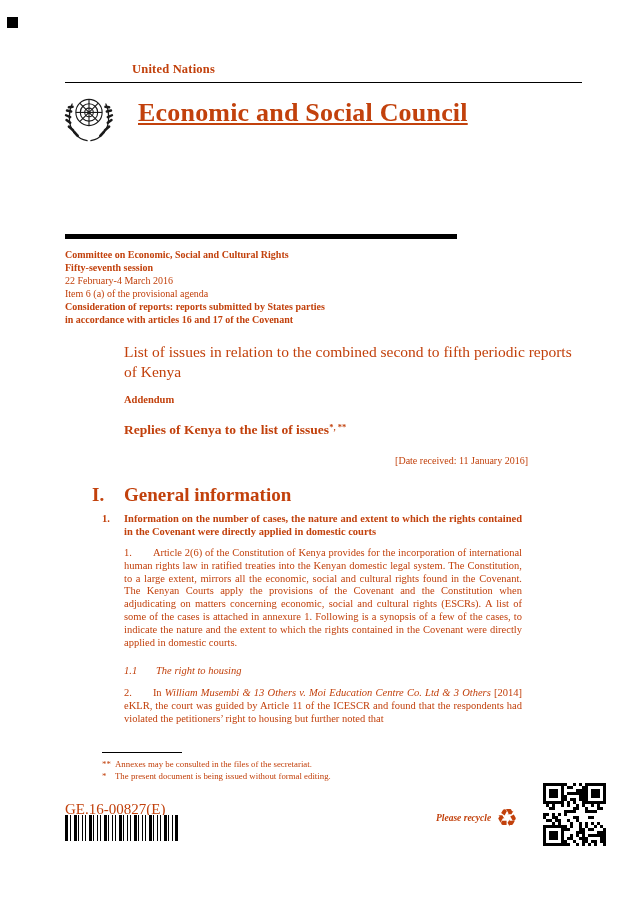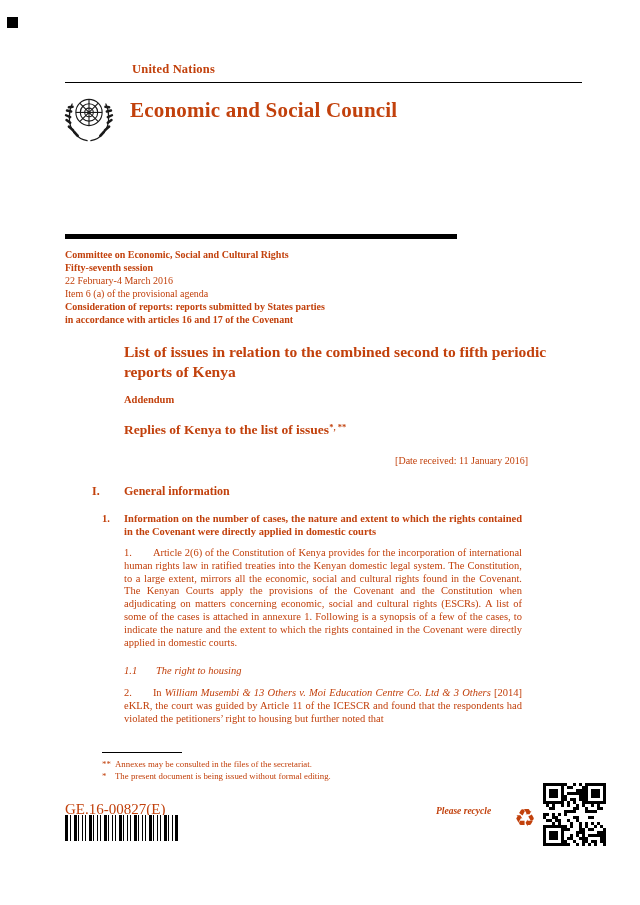--- a/index.html
+++ b/index.html
@@ -14,39 +14,39 @@
 
   
   .un-name { position:absolute; left:130px; top:50px; font-size:12.5px; font-weight:bold; letter-spacing:0.2px; }
   .doc-symbol { position:absolute; right:60px; top:44px; white-space:nowrap; }
   .sym-e { font-size:19px; }
   .sym-rest { font-size:9.5px; }
   .header-rule { position:absolute; left:63px; top:70px; width:517px; height:1px; background:#000; }
 
   
   .emblem { position:absolute; left:57px; top:77px; width:60px; height:60px; }
-  .council { position:absolute; left:128px; top:86px; font-size:21px; font-weight:bold; letter-spacing:0.2px; }
+  .council { position:absolute; left:136px; top:86px; font-size:26px; font-weight:bold; letter-spacing:0.2px;text-decoration:underline; }
   .distr-block { position:absolute; left:424px; top:89px; width:160px; font-size:8.8px; line-height:12px; }
   .distr-gap { height:12px; }
 
   .thick-rule { position:absolute; left:63px; top:222px; width:392px; height:5px; background:#000; }
 
   
   .session { position:absolute; left:63px; top:236px; font-size:10px; line-height:13px; }
   .session .b { font-weight:bold; }
 
   
-  .doc-title { position:absolute; left:122px; top:330px; width:450px; font-size:15.5px; line-height:19.5px; font-weight:bold; }
+  .doc-title { position:absolute; left:122px; top:330px; width:450px; font-size:15.5px; line-height:19.5px; font-weight:normal; }
   .addendum { position:absolute; left:122px; top:382px; font-size:10.5px; font-weight:bold; }
   .replies { position:absolute; left:122px; top:410px; font-size:13.5px; font-weight:bold; }
   .refs { font-size:8.5px; vertical-align:4px; }
   .date-received { position:absolute; left:128px; top:443px; width:398px; text-align:right; font-size:10px; }
 
   
-  .section-head { position:absolute; left:90px; top:472px; font-size:12px; font-weight:bold; }
+  .section-head { position:absolute; left:90px; top:472px; font-size:19px; font-weight:bold; }
   .sec-num { display:inline-block; width:32px; }
   .q-head { position:absolute; left:100px; top:500px; width:420px; font-size:10.5px; line-height:13px; }
   .q-num { position:absolute; left:0; top:0; font-weight:bold; }
   .q-text { margin-left:22px; font-weight:bold; text-align:justify; }
 
   .para { position:absolute; left:122px; width:398px; font-size:10.5px; line-height:12.8px; text-align:justify; }
   .para-1 { top:535px; }
   .para-2 { top:675px; }
   .ptab { display:inline-block; width:21px; }
   .ital { font-style:italic; }
@@ -61,21 +61,21 @@
 
   
   .ge-number { position:absolute; left:63px; top:789px; font-size:15px; }
   .barcode {
     position:absolute; left:63px; top:803px; width:113px; height:26px;
     background:repeating-linear-gradient(90deg,
       #000 0 1.5px, #fff 1.5px 3px, #000 3px 4px, #fff 4px 7px,
       #000 7px 10px, #fff 10px 11px, #000 11px 12.5px, #fff 12.5px 15px);
     border-left:2px solid #000; border-right:2px solid #000;
   }
-  .recycle-area { position:absolute; left:434px; top:794px; display:flex; align-items:flex-start; gap:23px; }
+  .recycle-area { position:absolute; left:434px; top:794px; display:flex; align-items:center; gap:5px; }
   .recycle-label { font-size:9.5px; font-weight:bold; font-style:italic; }
   .recycle-glyph { font-family:"DejaVu Sans", sans-serif; font-size:24px; line-height:1; }
   .qr { position:absolute; left:541px; top:771px; width:63px; height:63px; }
 </style>
 </head>
 <body>
 
 <div class="page">
 
   <div class="reg-mark"></div>

